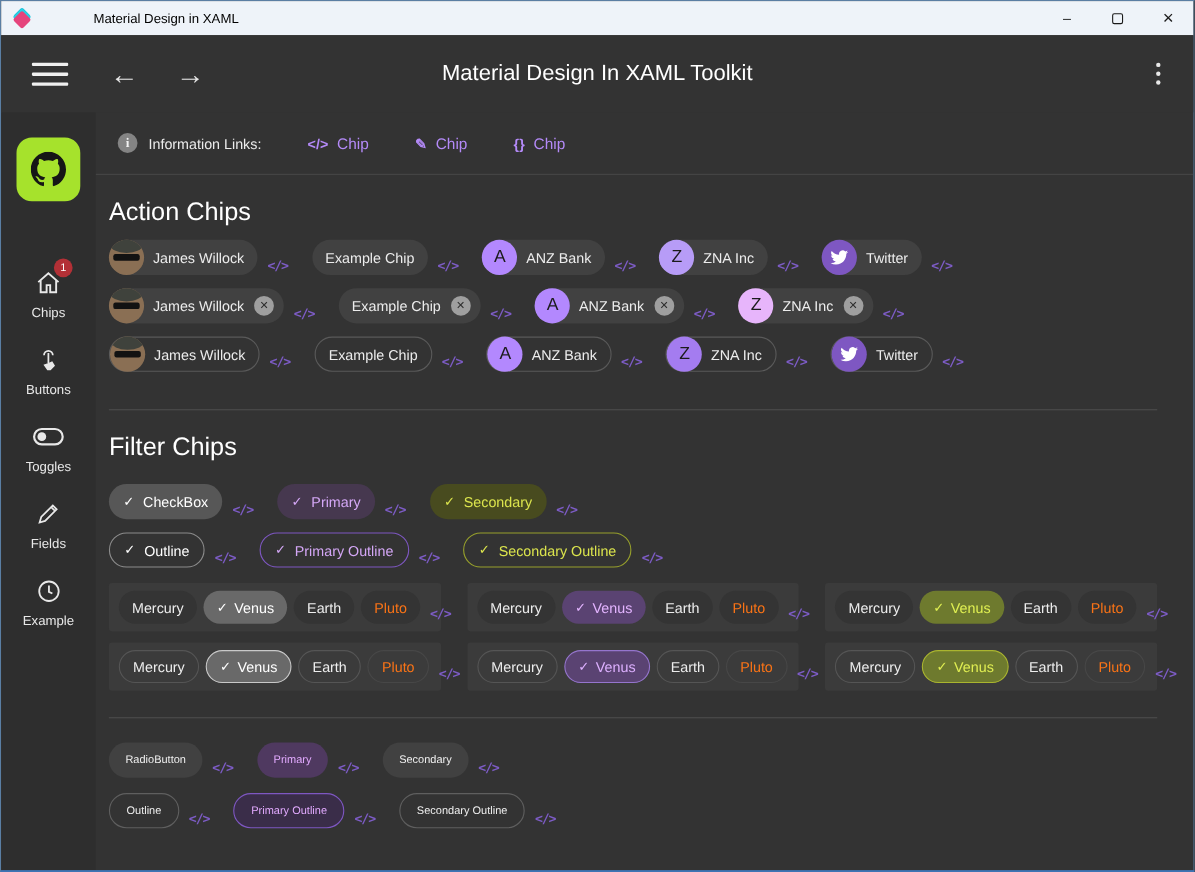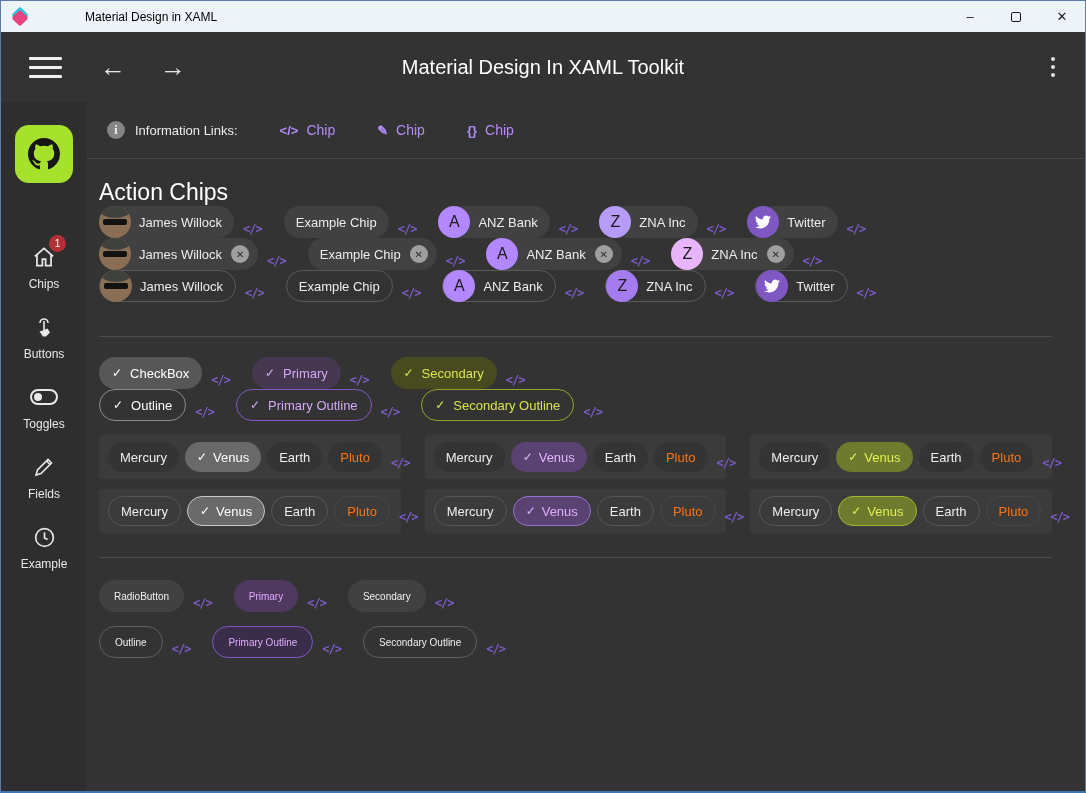--- a/index.html
+++ b/index.html
@@ -64,21 +64,21 @@
   }
   .iico {
     width:18px; height:18px; border-radius:50%; background:#848484; color:#f2f2f2;
     font-size:12px; font-weight:bold; display:flex; align-items:center; justify-content:center;
     margin-right:10px; font-family:"Liberation Serif", serif;
   }
   .ilink { color:#b48af8; font-size:14px; margin-left:42px; display:flex; align-items:center; gap:8px; cursor:pointer; }
   .ilink .lic { font-size:13px; font-weight:bold; }
   .section-title { font-size:23px; font-weight:400; color:#ffffff; margin-top:20px; }
   .divider { border:none; border-top:1px solid #4c4c4c; margin:34px 0 0 0; }
-  .chip-row { display:flex; align-items:center; flex-wrap:nowrap; }
+  .chip-row { display:flex; align-items:center; margin-top:12px; flex-wrap:nowrap; }
   .code-ic {
     color:#7d5cc6; font-size:12px; font-weight:bold; letter-spacing:-1px;
     margin:14px 22px 0 9px; cursor:pointer; flex:none; font-family:"DejaVu Sans Mono", monospace;
   }
   
   .achip {
     height:32px; border-radius:16px; background:#414141; color:#ececec; font-size:13px;
     display:flex; align-items:center; padding:0 12px; gap:8px; cursor:pointer; flex:none;
   }
   .achip.outline { background:transparent; border:1px solid #5a5a5a; }
@@ -337,20 +337,21 @@
                 <path fill="#ffffff" d="M23.95 4.57a10 10 0 0 1-2.82.77 4.96 4.96 0 0 0 2.16-2.72c-.95.56-2 .96-3.13 1.18a4.92 4.92 0 0 0-8.38 4.48A13.94 13.94 0 0 1 1.64 3.16a4.92 4.92 0 0 0 1.52 6.57 4.9 4.9 0 0 1-2.23-.61v.06a4.92 4.92 0 0 0 3.95 4.83 5 5 0 0 1-2.21.08 4.94 4.94 0 0 0 4.6 3.42A9.87 9.87 0 0 1 0 19.54a13.94 13.94 0 0 0 7.55 2.21c9.05 0 14-7.5 14-13.98 0-.21 0-.42-.02-.63a9.94 9.94 0 0 0 2.42-2.57z"></path>
               </svg>
             </span>
             <span>Twitter</span>
           </div>
         <span class="code-ic">&lt;/&gt;</span>
       </div>
 
       <hr class="divider">
 
+      <div class="section-title">Filter Chips</div>
 
       <div class="chip-row" style="margin-top:20px">
         <div class="fchip f-def">
             <span class="ck">✓</span>
             <span>CheckBox</span>
           </div>
         <span class="code-ic">&lt;/&gt;</span>
         <div class="fchip f-pri">
             <span class="ck">✓</span>
             <span>Primary</span>

